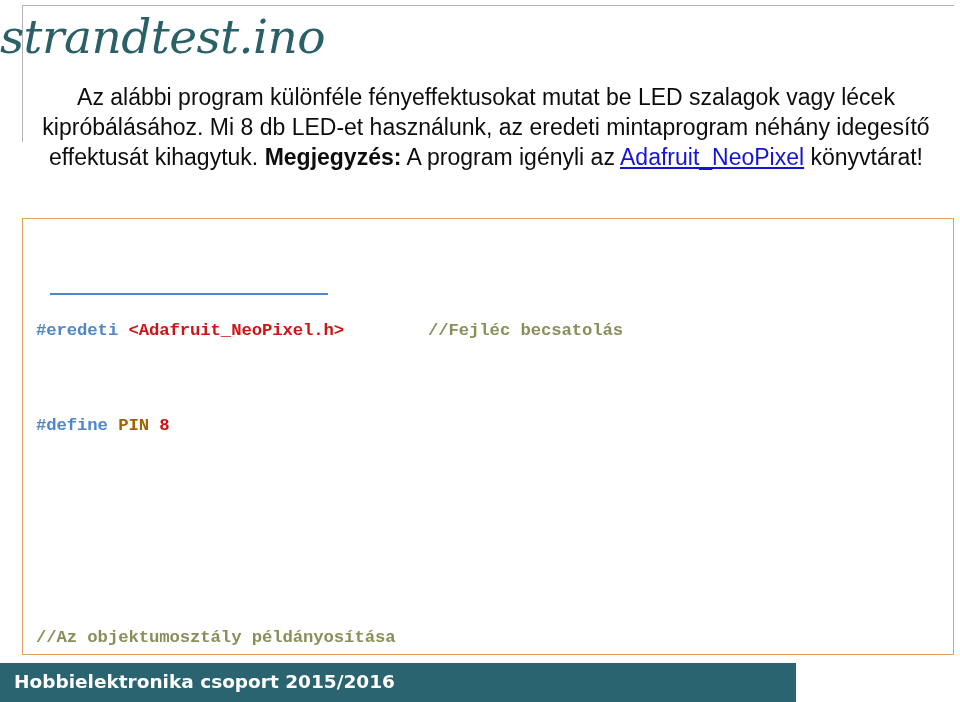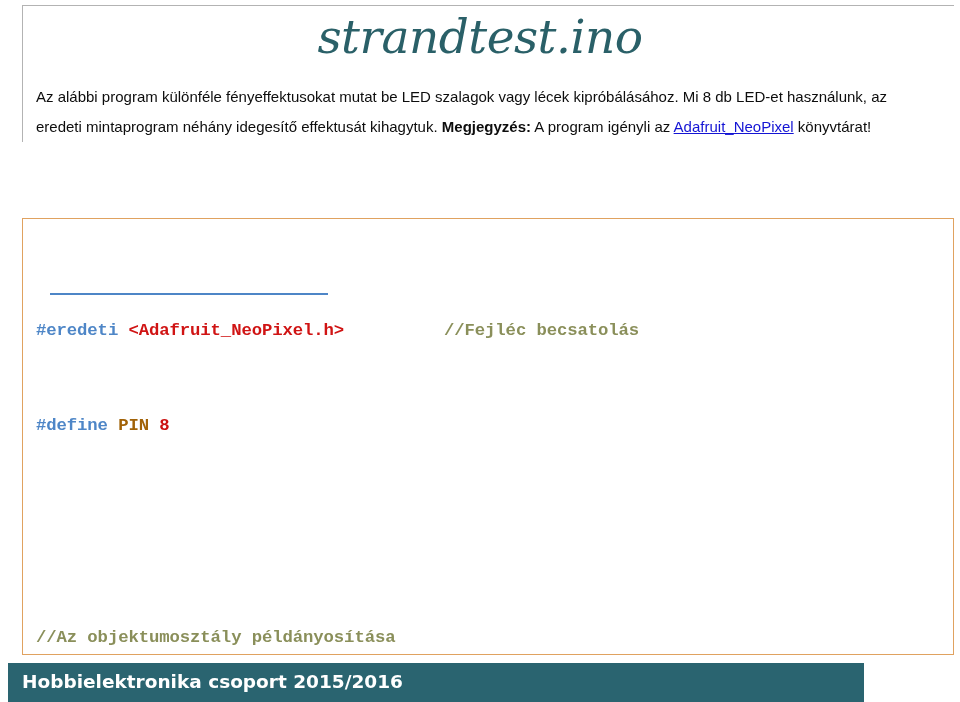--- a/index.html
+++ b/index.html
@@ -32,38 +32,38 @@
     position: absolute;
     left: 22px; top: 5px;
     width: 1px; height: 137px;
     background: #b3b3b3;
   }
   
   .slide-title {
     position: absolute;
     left: 0; top: 8px;
     width: 960px;
-    text-align: center;
     font-family: "DejaVu Serif", serif;
     font-style: italic;
     font-size: 47px;
     line-height: 58px;
     color: #2a6068;
     letter-spacing: -0.5px;
     white-space: nowrap;
   }
   
   .intro {
     position: absolute;
     left: 36px; top: 82px;
     width: 900px;
     font-family: "Liberation Sans", sans-serif;
-    font-size: 15px;
+    font-size: 23px;
     line-height: 30px;
     color: #0d0d0d;
+    text-align: center;
   }
   .intro b { font-weight: bold; }
   .intro .link {
     color: #1414d4;
     text-decoration: underline;
   }
   
   .code-frame {
     position: absolute;
     left: 22px; top: 218px;
@@ -81,39 +81,39 @@
     font-size: 17.3px;
     line-height: 23.6px;
     color: #1a1a1a;
     white-space: pre;
     font-weight: bold;
     letter-spacing: -0.1px;
   }
   .code .row { position: relative; height: 23.6px; }
   .code .cmt-col {
     position: absolute;
-    left: 408px; top: 0;
+    left: 392px; top: 0;
   }
   
   .t-pre   { color: #4e86c7; font-weight: bold; }      
   .t-red   { color: #d01414; font-weight: bold; }      
   .t-num   { color: #cc1111; font-weight: bold; }      
   .t-plain { color: #a16207; font-weight: bold; font-family: Liberation Mono, monospace; }
   .t-cmt   { color: #8a8f5a; font-weight: bold; }      
   .blue-underline {
     position: absolute;
     left: 14px; top: 68px;
     width: 278px; height: 2px;
     background: #4e86c7;
   }
   
   .footer {
     position: absolute;
-    left: 8px; top: 663px;
-    width: 856px;
+    left: 0; top: 663px;
+    width: 796px;
     height: 39px;
     background: #2a6470;
   }
   .footer-inner {
     position: relative;
     width: 960px; height: 39px;
   }
   .footer-left {
     position: absolute;
     left: 14px; top: 8px;

